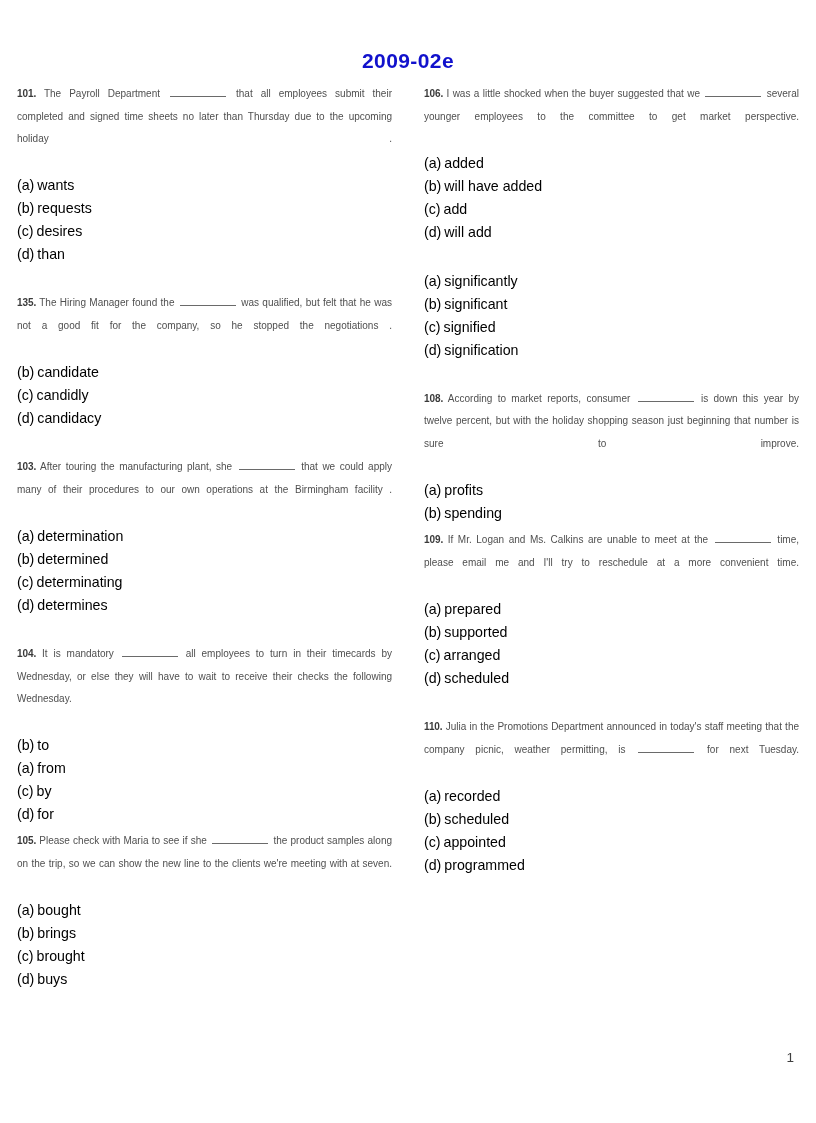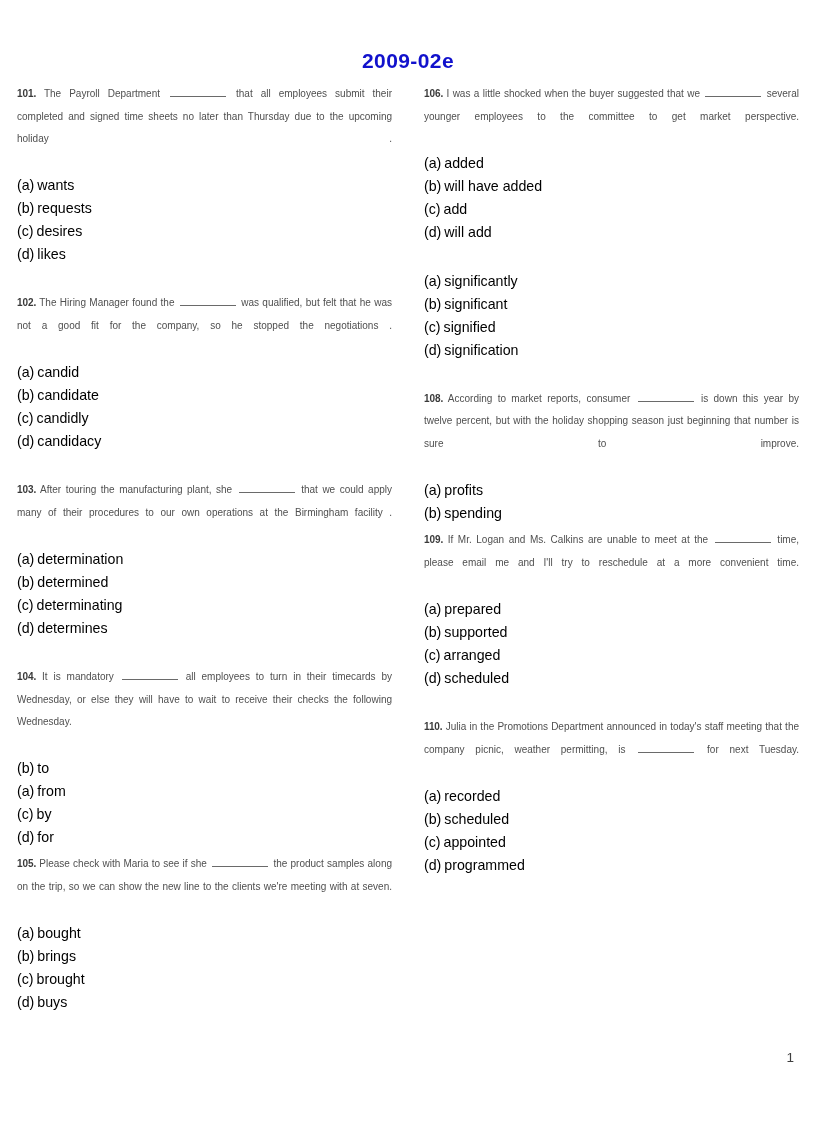--- a/index.html
+++ b/index.html
@@ -118,27 +118,26 @@
   <div class="doc-title">2009-02e</div>
 
   <div class="columns">
     <div class="col col-left">
         <div class="q-block">
           <p class="q-stem"><span class="q-num">101.</span> <span>The Payroll Department</span> <span class="blank"></span> <span>that all employees submit their completed and signed time sheets no later than Thursday due to the upcoming holiday .</span></p>
           <ul class="choices">
             <li class="choice"><span class="choice-key">(a)</span><span>wants</span></li>
             <li class="choice"><span class="choice-key">(b)</span><span>requests</span></li>
             <li class="choice"><span class="choice-key">(c)</span><span>desires</span></li>
-            <li class="choice"><span class="choice-key">(d)</span><span>likes</span></li>
-          </ul>
-        </div>
-        <div class="q-block">
-          <p class="q-stem"><span class="q-num">102.</span> <span>The Hiring Manager found the</span> <span class="blank"></span> <span>was qualified, but felt that he was not a good fit for the company, so he stopped the negotiations .</span></p>
-          <ul class="choices">
-            <li class="choice"><span class="choice-key">(a)</span><span>candid</span></li>
+            <li class="choice"><span class="choice-key">(d)</span><span>than</span></li>
+          </ul>
+        </div>
+        <div class="q-block">
+          <p class="q-stem"><span class="q-num">135.</span> <span>The Hiring Manager found the</span> <span class="blank"></span> <span>was qualified, but felt that he was not a good fit for the company, so he stopped the negotiations .</span></p>
+          <ul class="choices">
             <li class="choice"><span class="choice-key">(b)</span><span>candidate</span></li>
             <li class="choice"><span class="choice-key">(c)</span><span>candidly</span></li>
             <li class="choice"><span class="choice-key">(d)</span><span>candidacy</span></li>
           </ul>
         </div>
         <div class="q-block">
           <p class="q-stem"><span class="q-num">103.</span> <span>After touring the manufacturing plant, she</span> <span class="blank"></span> <span>that we could apply many of their procedures to our own operations at the Birmingham facility .</span></p>
           <ul class="choices">
             <li class="choice"><span class="choice-key">(a)</span><span>determination</span></li>
             <li class="choice"><span class="choice-key">(b)</span><span>determined</span></li>

